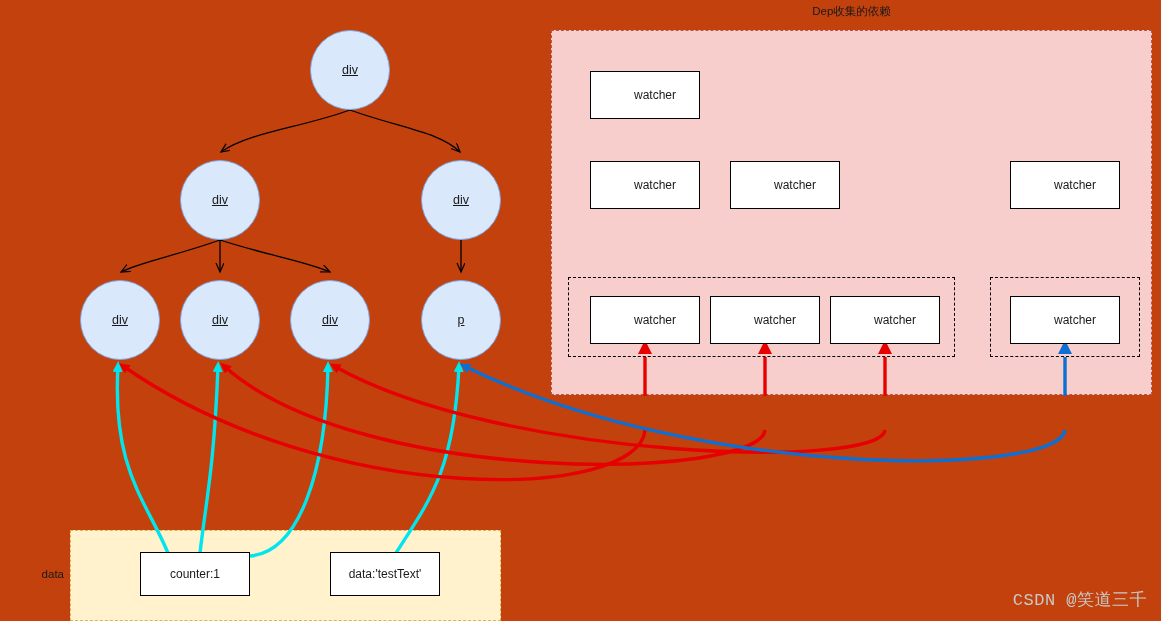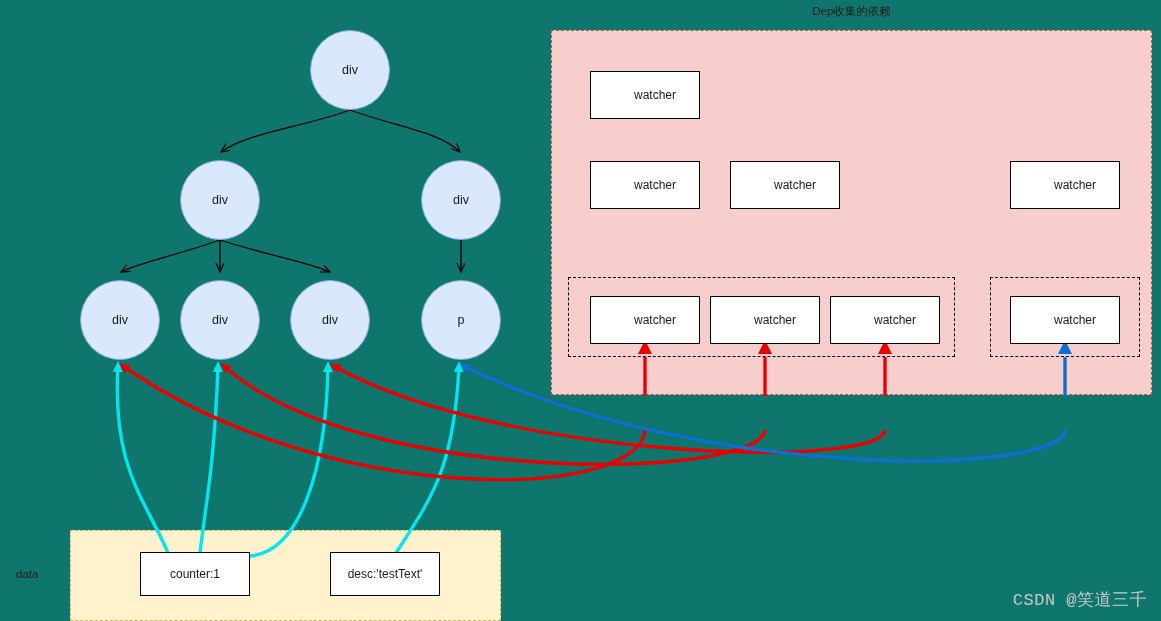--- a/index.html
+++ b/index.html
@@ -4,21 +4,21 @@
 <style>
   html,body{margin:0;padding:0;background:#ffffff;}
   body{
     font-family:"Liberation Sans","DejaVu Sans",sans-serif;
     -webkit-font-smoothing:antialiased;
   }
   #stage{
     position:relative;
     width:1161px;
     height:621px;
-    background:#0f766e;
+    background:#c2410c;
     overflow:hidden;
   }
   #wires{
     position:absolute;
     left:0;top:0;
     width:1161px;height:621px;
     pointer-events:none;
   }
   
   .region{
@@ -37,21 +37,21 @@
     background:#fff2cc;
     border:1.5px dashed #d6b656;
   }
   .region-title{
     position:absolute;
     font-size:11.5px;
     color:#1a1a1a;
     white-space:nowrap;
   }
   #dep-title{ left:551px; top:4px; width:601px; text-align:center; }
-  #data-title{ left:16px; top:568px; width:56px; text-align:left; }
+  #data-title{ left:8px; top:568px; width:56px; text-align:right; }
 
   
   .wgroup{
     position:absolute;
     box-sizing:border-box;
     border:1.6px dashed #000000;
     background:transparent;
   }
   #wgroup-a{ left:568px; top:277px; width:387px; height:80px; }
   #wgroup-b{ left:990px; top:277px; width:150px; height:80px; }
@@ -81,21 +81,21 @@
 
   
   .node{
     position:absolute;
     box-sizing:border-box;
     width:80px;height:80px;
     border-radius:50%;
     background:#dae8fc;
     border:1.3px solid #7ea6e0;
     display:flex;align-items:center;justify-content:center;
-    font-size:12.5px;color:#1a1a1a;
+    font-size:12.5px;color:#1a1a1a;text-decoration:underline;
   }
 
   
   #watermark{
     position:absolute;
     right:14px; bottom:10px;
     font-size:17px;
     color:#c9c9c9;
     letter-spacing:.5px;
     white-space:nowrap;
@@ -218,18 +218,18 @@
       <span>watcher</span>
     </div>
   <div class="watcher" style="left:1010px;top:296px">
       <span>watcher</span>
     </div>
 
   <div class="databox" style="left:140px;top:552px">
       <span>counter:1</span>
     </div>
   <div class="databox" style="left:330px;top:552px">
-      <span>desc:'testText'</span>
+      <span>data:'testText'</span>
     </div>
 
   <div id="watermark">CSDN @笑道三千</div>
 
 </div>
 
 </body></html>

